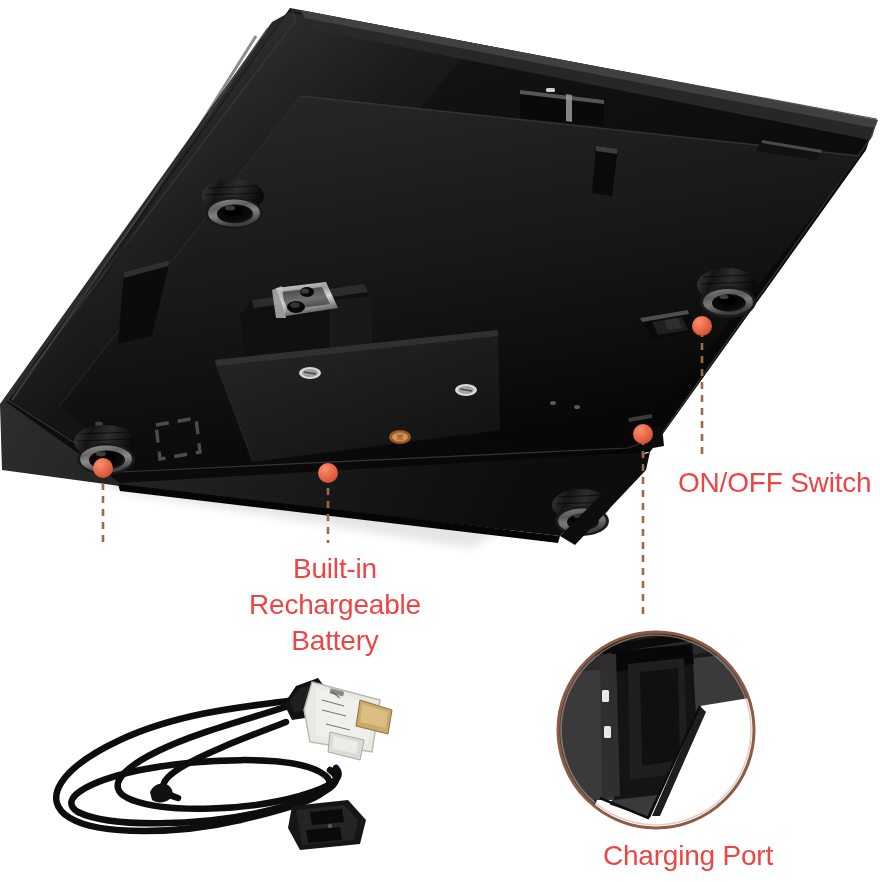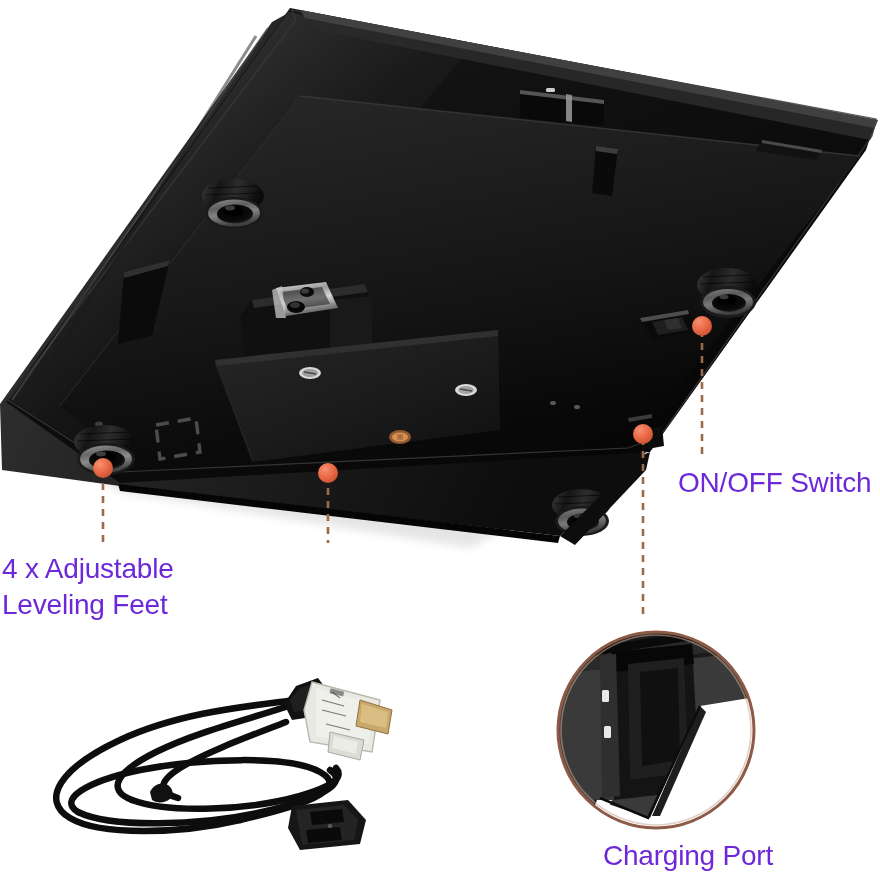--- a/index.html
+++ b/index.html
@@ -8,21 +8,21 @@
     font-family:"Liberation Sans", sans-serif;
     -webkit-font-smoothing:antialiased;
   }
   #stage{position:absolute;inset:0;background:#fff;}
   .layer{position:absolute;top:0;left:0;width:880px;height:882px;}
   svg.layer{display:block;}
 
   
   .callout{
     position:absolute;
-    color:#6d28d9;
+    color:#ef4444;
     font-size:28px;
     line-height:36px;
     letter-spacing:-0.2px;
     white-space:pre-line;
     font-weight:400;
   }
   .callout.c-left{text-align:left;}
   .callout.c-center{text-align:center;}
 
   #lbl-feet{left:2px;  top:551px; width:230px; text-align:left;}
@@ -360,21 +360,22 @@
       <line x1="643" y1="438" x2="643" y2="616"></line>
     </g>
     <g>
       <circle cx="103" cy="468" r="10" fill="url(#gDot)"></circle>
       <circle cx="328" cy="473" r="10" fill="url(#gDot)"></circle>
       <circle cx="702" cy="326" r="10" fill="url(#gDot)"></circle>
       <circle cx="643" cy="434" r="10" fill="url(#gDot)"></circle>
     </g>
   </svg>
 
-  <div class="callout c-left" id="lbl-feet">4 x Adjustable
-Leveling Feet</div>
-
+
+  <div class="callout c-center" id="lbl-batt">Built-in
+Rechargeable
+Battery</div>
 
   <div class="callout c-left" id="lbl-onoff">ON/OFF Switch</div>
 
   <div class="callout c-center" id="lbl-port">Charging Port</div>
 
 </div>
 
 </body></html>

